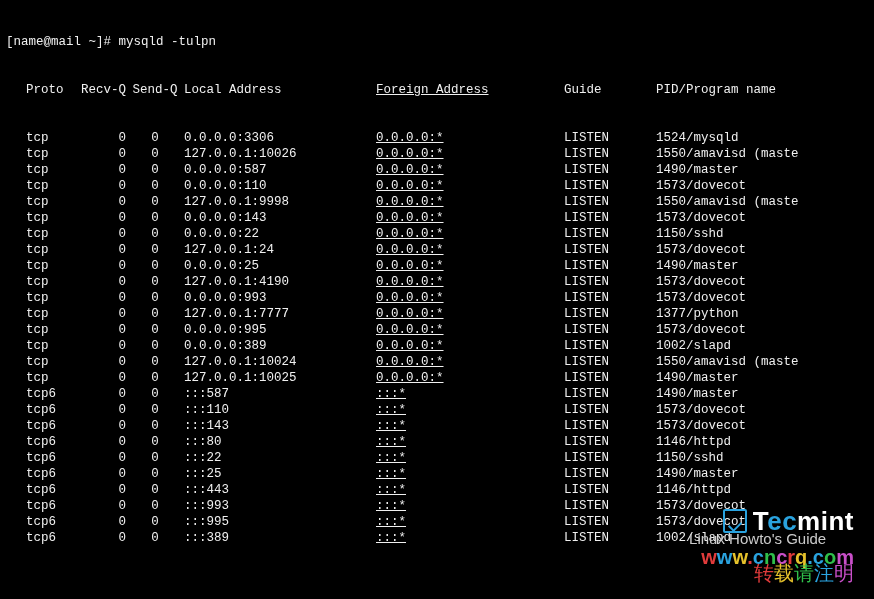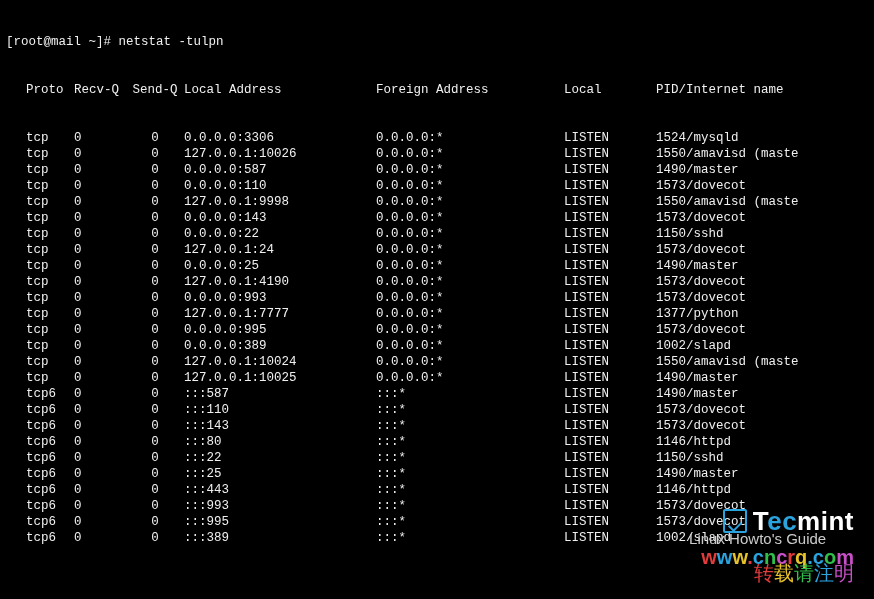--- a/index.html
+++ b/index.html
@@ -17,24 +17,24 @@
     color: #f0f0f0;
     background: #000;
     padding: 2px 6px;
     white-space: pre;
     position: relative;
     height: 100%;
     box-sizing: border-box;
   }
   .row { white-space: pre; }
   .col-proto  { display:inline-block; width: 48px; margin-left: 20px; }
-  .col-recvq  { display:inline-block; width: 52px; }
+  .col-recvq  { display:inline-block; width: 52px; text-align:right; }
   .col-sendq  { display:inline-block; width: 58px; text-align:center; }
   .col-local  { display:inline-block; width: 192px; }
-  .col-foreign{ display:inline-block; width: 188px; }
+  .col-foreign{ display:inline-block; width: 188px; text-decoration: underline; }
   .col-state  { display:inline-block; width: 92px; }
   .col-pid    { display:inline-block; }
   .watermark {
     position: absolute;
     right: 20px;
     bottom: 18px;
     text-align: right;
     font-family: Arial, sans-serif;
     white-space: normal;
   }
@@ -85,22 +85,22 @@
   .chinese .h1{color:#e13b3b;}
   .chinese .h2{color:#e6c22b;}
   .chinese .h3{color:#2fbf4a;}
   .chinese .h4{color:#2aa3df;}
   .chinese .h5{color:#c94fc9;}
 </style>
 </head>
 <body>
 
 <div class="terminal">
-  <div class="row"><span>[root@mail ~]# </span><span>netstat -tulpn</span></div>
-  <div class="row"><span class="col-proto">Proto</span><span class="col-recvq">Recv-Q</span><span class="col-sendq">Send-Q</span><span class="col-local">Local Address</span><span class="col-foreign">Foreign Address</span><span class="col-state">Local</span><span class="col-pid">PID/Internet name</span></div>
+  <div class="row"><span>[name@mail ~]# </span><span>mysqld -tulpn</span></div>
+  <div class="row"><span class="col-proto">Proto</span><span class="col-recvq">Recv-Q</span><span class="col-sendq">Send-Q</span><span class="col-local">Local Address</span><span class="col-foreign">Foreign Address</span><span class="col-state">Guide</span><span class="col-pid">PID/Program name</span></div>
   <div id="rows-container"><div class="row"><span class="col-proto">tcp</span><span class="col-recvq">0</span><span class="col-sendq">0</span><span class="col-local">0.0.0.0:3306</span><span class="col-foreign">0.0.0.0:*</span><span class="col-state">LISTEN</span><span class="col-pid">1524/mysqld</span></div><div class="row"><span class="col-proto">tcp</span><span class="col-recvq">0</span><span class="col-sendq">0</span><span class="col-local">127.0.0.1:10026</span><span class="col-foreign">0.0.0.0:*</span><span class="col-state">LISTEN</span><span class="col-pid">1550/amavisd (maste</span></div><div class="row"><span class="col-proto">tcp</span><span class="col-recvq">0</span><span class="col-sendq">0</span><span class="col-local">0.0.0.0:587</span><span class="col-foreign">0.0.0.0:*</span><span class="col-state">LISTEN</span><span class="col-pid">1490/master</span></div><div class="row"><span class="col-proto">tcp</span><span class="col-recvq">0</span><span class="col-sendq">0</span><span class="col-local">0.0.0.0:110</span><span class="col-foreign">0.0.0.0:*</span><span class="col-state">LISTEN</span><span class="col-pid">1573/dovecot</span></div><div class="row"><span class="col-proto">tcp</span><span class="col-recvq">0</span><span class="col-sendq">0</span><span class="col-local">127.0.0.1:9998</span><span class="col-foreign">0.0.0.0:*</span><span class="col-state">LISTEN</span><span class="col-pid">1550/amavisd (maste</span></div><div class="row"><span class="col-proto">tcp</span><span class="col-recvq">0</span><span class="col-sendq">0</span><span class="col-local">0.0.0.0:143</span><span class="col-foreign">0.0.0.0:*</span><span class="col-state">LISTEN</span><span class="col-pid">1573/dovecot</span></div><div class="row"><span class="col-proto">tcp</span><span class="col-recvq">0</span><span class="col-sendq">0</span><span class="col-local">0.0.0.0:22</span><span class="col-foreign">0.0.0.0:*</span><span class="col-state">LISTEN</span><span class="col-pid">1150/sshd</span></div><div class="row"><span class="col-proto">tcp</span><span class="col-recvq">0</span><span class="col-sendq">0</span><span class="col-local">127.0.0.1:24</span><span class="col-foreign">0.0.0.0:*</span><span class="col-state">LISTEN</span><span class="col-pid">1573/dovecot</span></div><div class="row"><span class="col-proto">tcp</span><span class="col-recvq">0</span><span class="col-sendq">0</span><span class="col-local">0.0.0.0:25</span><span class="col-foreign">0.0.0.0:*</span><span class="col-state">LISTEN</span><span class="col-pid">1490/master</span></div><div class="row"><span class="col-proto">tcp</span><span class="col-recvq">0</span><span class="col-sendq">0</span><span class="col-local">127.0.0.1:4190</span><span class="col-foreign">0.0.0.0:*</span><span class="col-state">LISTEN</span><span class="col-pid">1573/dovecot</span></div><div class="row"><span class="col-proto">tcp</span><span class="col-recvq">0</span><span class="col-sendq">0</span><span class="col-local">0.0.0.0:993</span><span class="col-foreign">0.0.0.0:*</span><span class="col-state">LISTEN</span><span class="col-pid">1573/dovecot</span></div><div class="row"><span class="col-proto">tcp</span><span class="col-recvq">0</span><span class="col-sendq">0</span><span class="col-local">127.0.0.1:7777</span><span class="col-foreign">0.0.0.0:*</span><span class="col-state">LISTEN</span><span class="col-pid">1377/python</span></div><div class="row"><span class="col-proto">tcp</span><span class="col-recvq">0</span><span class="col-sendq">0</span><span class="col-local">0.0.0.0:995</span><span class="col-foreign">0.0.0.0:*</span><span class="col-state">LISTEN</span><span class="col-pid">1573/dovecot</span></div><div class="row"><span class="col-proto">tcp</span><span class="col-recvq">0</span><span class="col-sendq">0</span><span class="col-local">0.0.0.0:389</span><span class="col-foreign">0.0.0.0:*</span><span class="col-state">LISTEN</span><span class="col-pid">1002/slapd</span></div><div class="row"><span class="col-proto">tcp</span><span class="col-recvq">0</span><span class="col-sendq">0</span><span class="col-local">127.0.0.1:10024</span><span class="col-foreign">0.0.0.0:*</span><span class="col-state">LISTEN</span><span class="col-pid">1550/amavisd (maste</span></div><div class="row"><span class="col-proto">tcp</span><span class="col-recvq">0</span><span class="col-sendq">0</span><span class="col-local">127.0.0.1:10025</span><span class="col-foreign">0.0.0.0:*</span><span class="col-state">LISTEN</span><span class="col-pid">1490/master</span></div><div class="row"><span class="col-proto">tcp6</span><span class="col-recvq">0</span><span class="col-sendq">0</span><span class="col-local">:::587</span><span class="col-foreign">:::*</span><span class="col-state">LISTEN</span><span class="col-pid">1490/master</span></div><div class="row"><span class="col-proto">tcp6</span><span class="col-recvq">0</span><span class="col-sendq">0</span><span class="col-local">:::110</span><span class="col-foreign">:::*</span><span class="col-state">LISTEN</span><span class="col-pid">1573/dovecot</span></div><div class="row"><span class="col-proto">tcp6</span><span class="col-recvq">0</span><span class="col-sendq">0</span><span class="col-local">:::143</span><span class="col-foreign">:::*</span><span class="col-state">LISTEN</span><span class="col-pid">1573/dovecot</span></div><div class="row"><span class="col-proto">tcp6</span><span class="col-recvq">0</span><span class="col-sendq">0</span><span class="col-local">:::80</span><span class="col-foreign">:::*</span><span class="col-state">LISTEN</span><span class="col-pid">1146/httpd</span></div><div class="row"><span class="col-proto">tcp6</span><span class="col-recvq">0</span><span class="col-sendq">0</span><span class="col-local">:::22</span><span class="col-foreign">:::*</span><span class="col-state">LISTEN</span><span class="col-pid">1150/sshd</span></div><div class="row"><span class="col-proto">tcp6</span><span class="col-recvq">0</span><span class="col-sendq">0</span><span class="col-local">:::25</span><span class="col-foreign">:::*</span><span class="col-state">LISTEN</span><span class="col-pid">1490/master</span></div><div class="row"><span class="col-proto">tcp6</span><span class="col-recvq">0</span><span class="col-sendq">0</span><span class="col-local">:::443</span><span class="col-foreign">:::*</span><span class="col-state">LISTEN</span><span class="col-pid">1146/httpd</span></div><div class="row"><span class="col-proto">tcp6</span><span class="col-recvq">0</span><span class="col-sendq">0</span><span class="col-local">:::993</span><span class="col-foreign">:::*</span><span class="col-state">LISTEN</span><span class="col-pid">1573/dovecot</span></div><div class="row"><span class="col-proto">tcp6</span><span class="col-recvq">0</span><span class="col-sendq">0</span><span class="col-local">:::995</span><span class="col-foreign">:::*</span><span class="col-state">LISTEN</span><span class="col-pid">1573/dovecot</span></div><div class="row"><span class="col-proto">tcp6</span><span class="col-recvq">0</span><span class="col-sendq">0</span><span class="col-local">:::389</span><span class="col-foreign">:::*</span><span class="col-state">LISTEN</span><span class="col-pid">1002/slapd</span></div></div>
   
 
   <div class="watermark">
     <div class="tecmint">
       <span class="tecmint-icon"></span>
       <span class="tecmint-text"><span>T</span><span class="ec">ec</span><span>mint</span></span>
     </div>
     <div class="tecmint-sub">Linux Howto's Guide</div>
     <div class="cncrq"><span class="c1">w</span><span class="c2">w</span><span class="c3">w</span><span class="c1">.</span><span class="c4">c</span><span class="c5">n</span><span class="c6">c</span><span class="c1">r</span><span class="c3">q</span><span class="c2">.</span><span class="c4">c</span><span class="c5">o</span><span class="c6">m</span></div>

